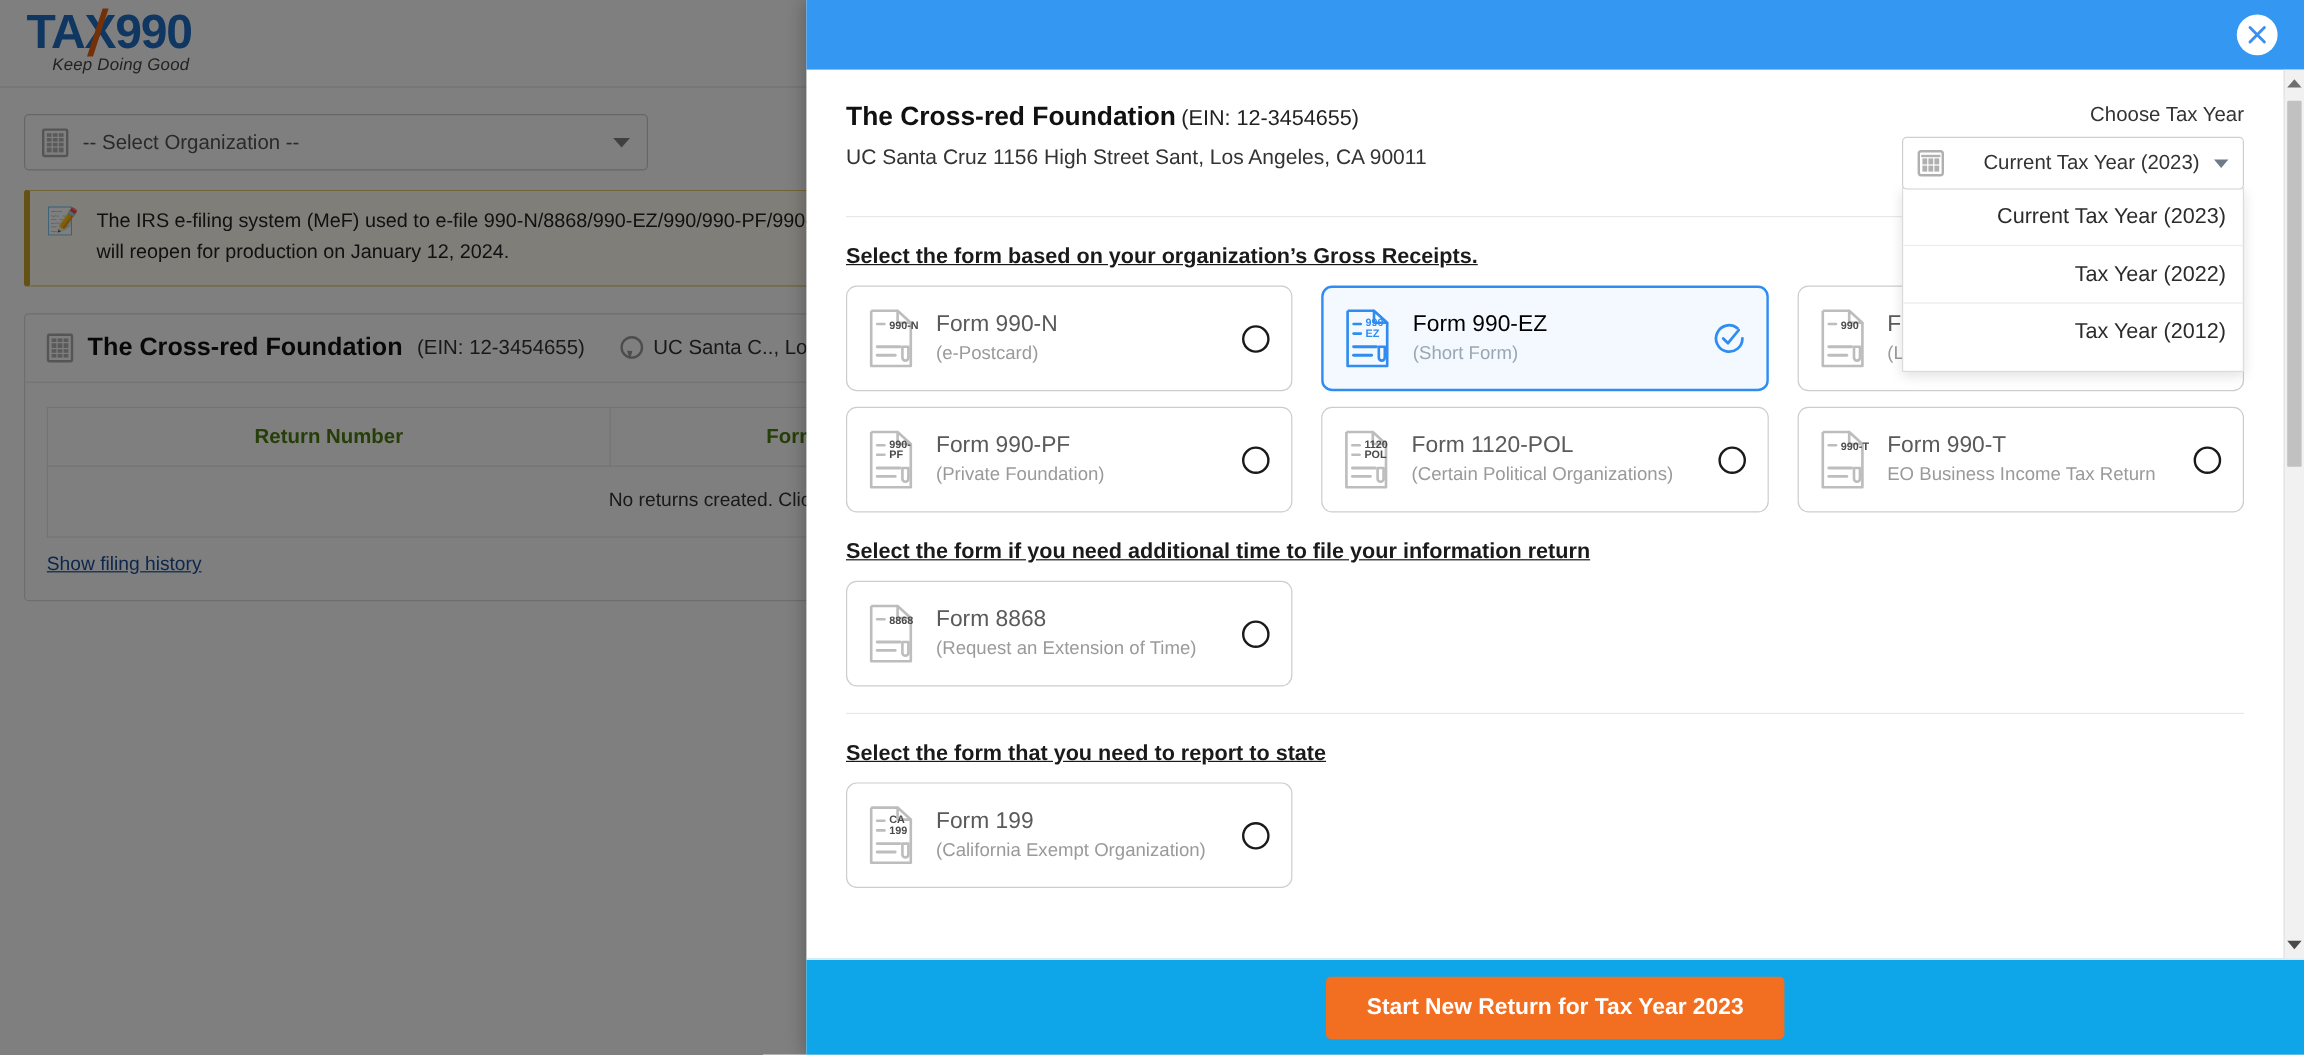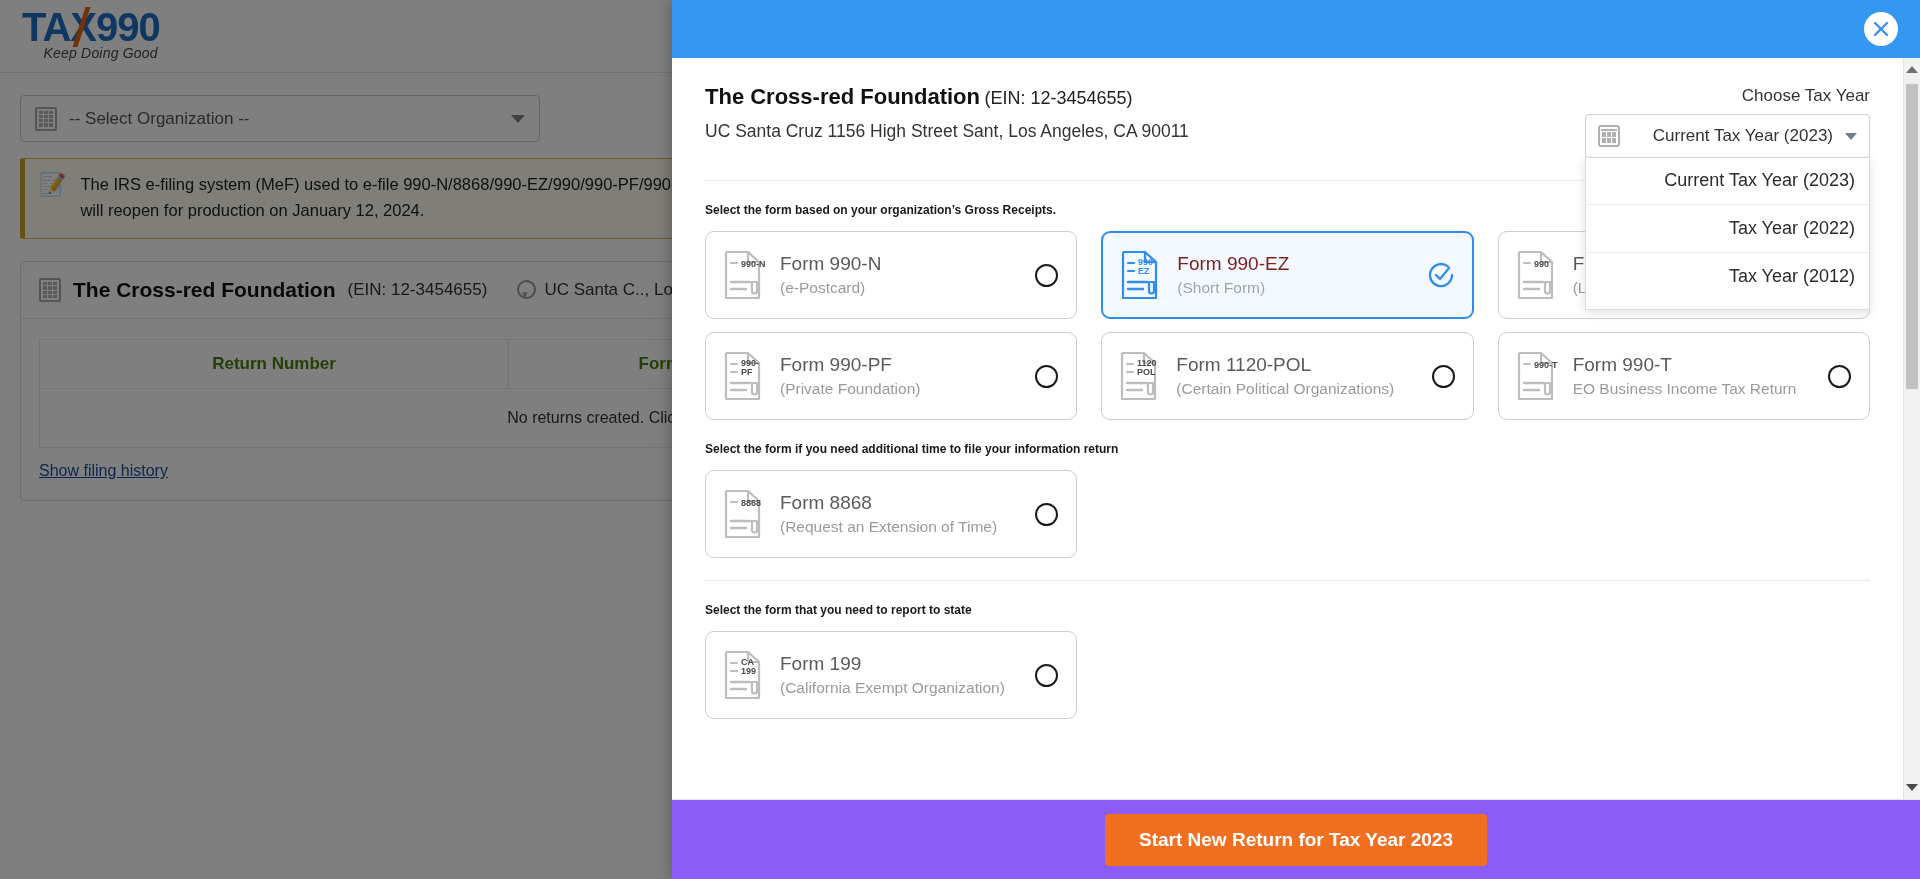--- a/index.html
+++ b/index.html
@@ -185,41 +185,41 @@
     z-index: 25;
   }
   .ty-opt {
     padding: 13px 14px; font-size: 18px; color: #2b2b2b;
     border-bottom: 1px solid #ececec;
   }
   .ty-opt:last-child { border-bottom: none; padding-bottom: 22px; }
 
   .hr { border: none; border-top: 1px solid #e8e8e8; margin: 22px 0 0; }
 
-  .sec-title { font-size: 12px; font-weight: 700; color: #1a1a1a; margin: 22px 0 14px; }
+  .sec-title { font-size: 18px; font-weight: 700; color: #1a1a1a; margin: 22px 0 14px; text-decoration: underline; }
 
   .card-grid {
     display: grid; grid-template-columns: repeat(3, 1fr);
     gap: 13px 24px;
   }
   .f-card {
     border: 1px solid #cdcdcd; border-radius: 9px; background: #fff;
     height: 88px; padding: 0 18px 0 16px;
     display: flex; align-items: center; gap: 14px;
     position: relative;
   }
   .f-card.selected { border: 2px solid #2f8cf0; background: #f3f9ff; }
 
   .doc-icon { width: 44px; height: 52px; position: relative; flex: none; }
   .doc-icon svg { display: block; }
 
   .f-txt { flex: 1; min-width: 0; }
   .f-name { font-size: 19px; color: #5a5a5a; line-height: 1.25; }
   .f-sub { font-size: 15.5px; color: #9a9a9a; margin-top: 3px; line-height: 1.3; }
-  .f-card.selected .f-name { color: #7f1d1d; }
+  .f-card.selected .f-name { color: #000000; }
   .f-card.selected .f-sub { color: #9aa7b3; }
 
   .radio {
     width: 23px; height: 23px; border-radius: 50%;
     border: 2px solid #1a1a1a; flex: none;
   }
   .check-icon { width: 26px; height: 26px; flex: none; }
 
   
   .mod-scrollbar {
@@ -232,21 +232,21 @@
     border-left: 6px solid transparent; border-right: 6px solid transparent;
   }
   .sb-arrow-up { top: 8px; border-bottom: 7px solid #6e6e6e; }
   .sb-arrow-dn { bottom: 8px; border-top: 7px solid #4a4a4a; }
   .sb-thumb {
     position: absolute; left: 2px; right: 2px; top: 26px; height: 305px;
     background: #c1c1c1; border-radius: 1px;
   }
 
   .modal-footer {
-    height: 80px; border-top: 1px solid #e6e6e6; background: #8b5cf6;
+    height: 80px; border-top: 1px solid #e6e6e6; background: #0ea5e9;
     display: flex; align-items: center; justify-content: center; flex: none;
   }
   .start-btn {
     background: #f26f21; color: #fff; border: none; border-radius: 4px;
     font-size: 19px; font-weight: 700; padding: 15px 34px;
     font-family: "Liberation Sans", sans-serif;
   }
 </style>
 </head>
 <body>

